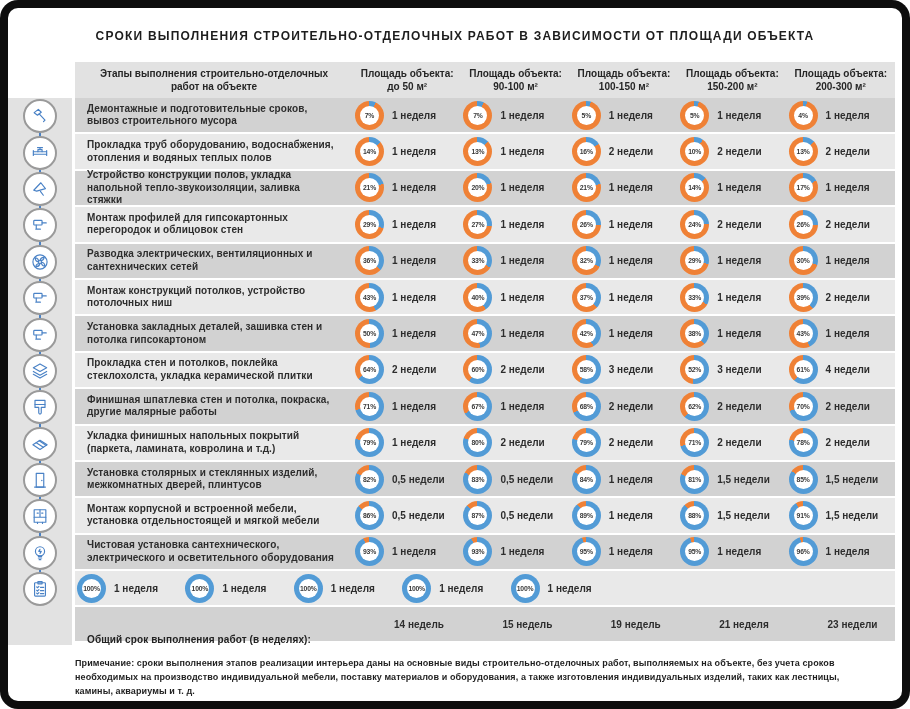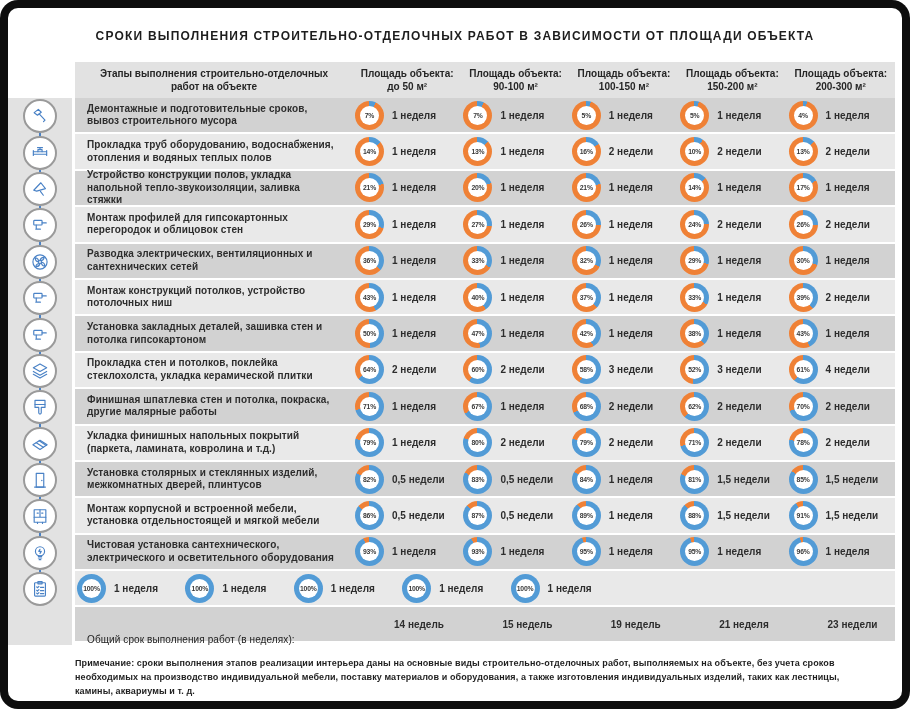--- a/index.html
+++ b/index.html
@@ -25,21 +25,21 @@
   .row:nth-child(odd){background:#D2D2D2;}
   .row:nth-child(even){background:#E9E9E9;}
   .stage-cell{width:278px;box-sizing:border-box;padding-left:12px;padding-right:16px;font-size:10px;
          font-weight:600;color:#2d2d2d;line-height:1.25;letter-spacing:0.1px;}
   .cell{width:108.4px;box-sizing:border-box;display:flex;align-items:center;gap:8px;padding-left:2px;flex:none;}
   .donut{width:29px;height:29px;border-radius:50%;display:flex;align-items:center;justify-content:center;flex:none;}
   .hole{width:19px;height:19px;border-radius:50%;background:#fff;display:flex;align-items:center;justify-content:center;}
   .pct{font-size:6.8px;font-weight:bold;color:#3a3a3a;letter-spacing:-0.2px;}
   .weeks{font-size:10px;font-weight:600;color:#2d2d2d;white-space:nowrap;}
   .totals-row{height:34px;background:#D2D2D2;}
-  .totals-label{font-weight:normal;color:#222;margin-top:32px;}
+  .totals-label{font-weight:bold;color:#222;margin-top:32px;}
   .total-cell{padding-left:41px;}
   .total-val{font-size:10px;font-weight:600;color:#2d2d2d;white-space:nowrap;}
   .note{position:absolute;left:67px;top:649px;width:786px;font-size:9px;line-height:1.55;
          font-weight:600;color:#1f1f1f;letter-spacing:0.1px;}
 </style>
 </head>
 <body>
 
 <div class="frame">
   <div class="card">

